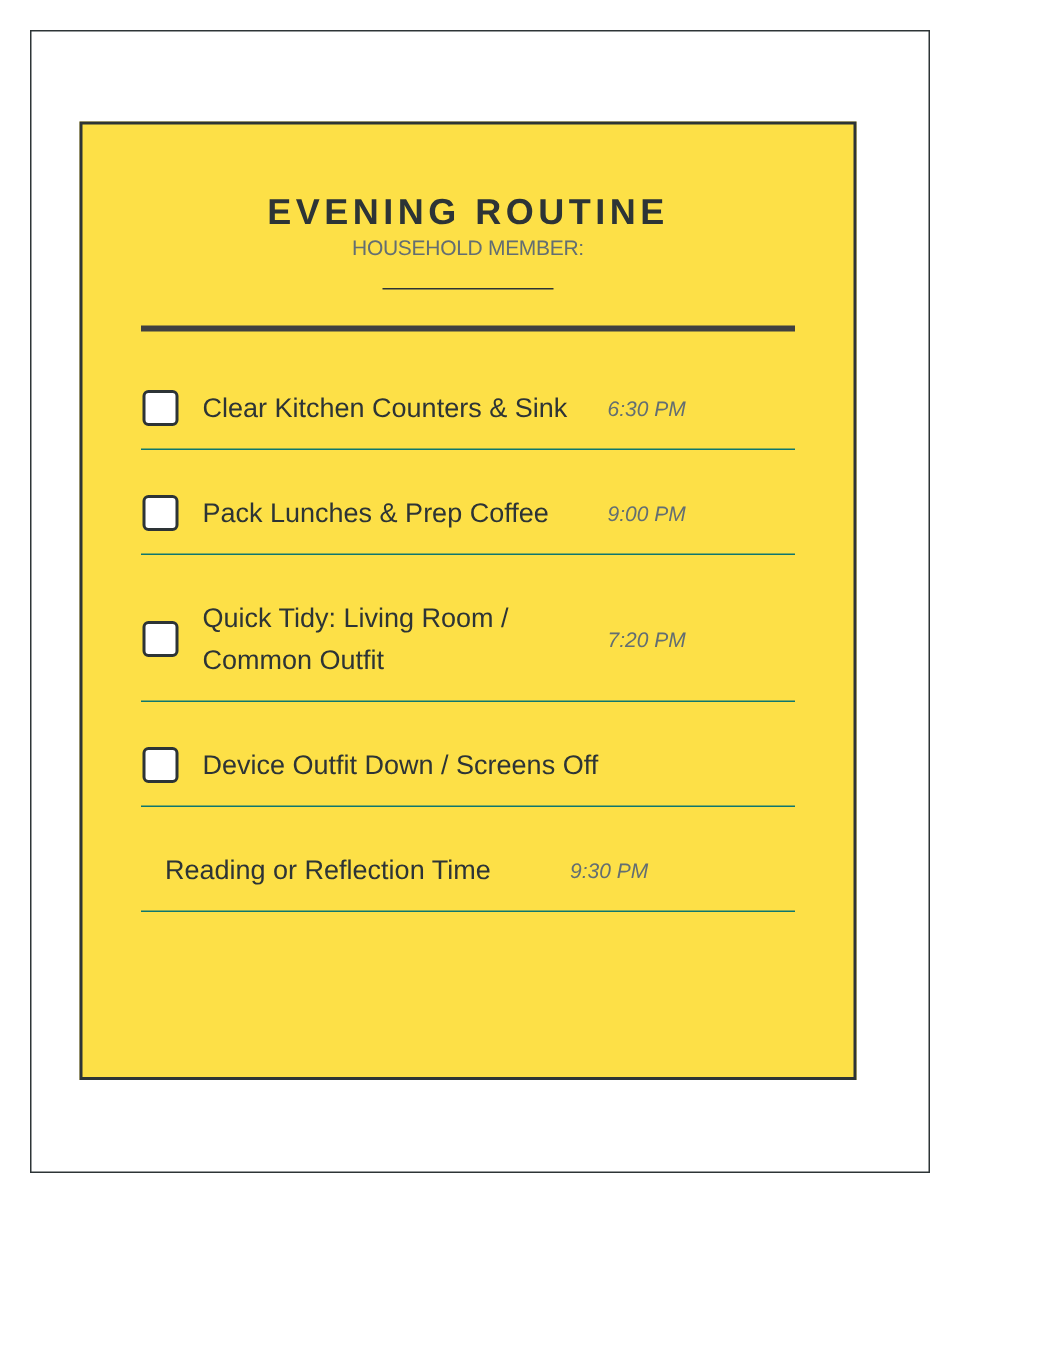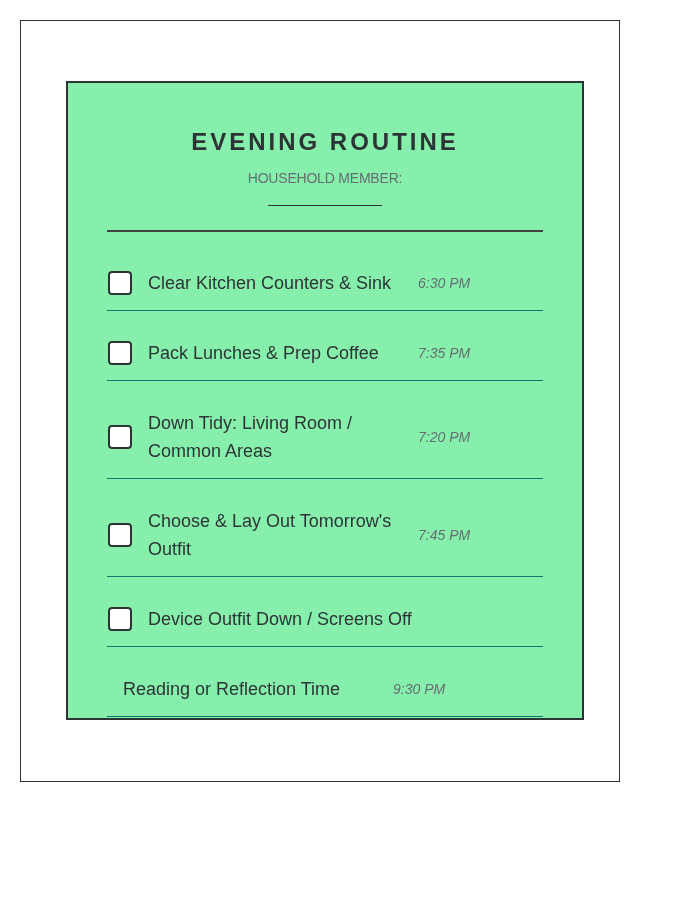--- a/index.html
+++ b/index.html
@@ -1,27 +1,27 @@
 <!DOCTYPE html>
 <html><head>
 <meta charset="utf-8">
 <style>
   html, body { margin: 0; padding: 0; background: #ffffff; }
   body { width: 700px; height: 900px; position: relative; overflow: hidden;
          font-family: "Liberation Sans", sans-serif; color: #2d3436; }
   .viewport { position: absolute; left: 0; top: 0; width: 700px; height: 802px; overflow: hidden; }
   .outer-frame { position: absolute; left: 20px; top: 20px; width: 598px; height: 760px;
                  border: 1px solid #2d3436; background: #fff; }
-  .card { position: absolute; left: 66px; top: 81px; width: 514px; height: 635px;
-          border: 2px solid #2d3436; background: #86efac; }
+  .card { position: absolute; left: 53px; top: 81px; width: 514px; height: 635px;
+          border: 2px solid #2d3436; background: #fde047; }
   .card-inner { position: absolute; left: 39px; top: 0; width: 436px; }
   .title { margin: 0; padding-top: 44px; text-align: center; font-size: 24px; font-weight: bold;
            letter-spacing: 3px; line-height: 30px; color: #2d3436; }
-  .fields { display: flex; justify-content: space-around; margin-top: 13px; padding: 0 2px 24px;
-            border-bottom: 2px solid #404040; }
+  .fields { display: flex; justify-content: space-around; padding: 0 2px 24px;
+            border-bottom: 4px solid #404040; }
   .field { display: flex; flex-direction: column; align-items: center; width: 200px; }
   .field-label { font-size: 14px; color: #636e72; line-height: 16px; letter-spacing: -0.2px; }
   .field-line { width: 114px; height: 0; border-bottom: 1px solid #2d3436; margin-top: 19px; }
   .task-list { margin: 23px 0 0; padding: 0; list-style: none; }
   .task-row { display: flex; align-items: center; margin-top: 14px; padding: 14px 0 13px;
               border-bottom: 1px solid #0f766e; background: transparent; }
   .task-row:first-child { margin-top: 14px; }
   .checkbox { flex: 0 0 auto; width: 20px; height: 20px; border: 2px solid #2d3436;
               border-radius: 4px; margin-left: 1px; cursor: pointer; background: #fff; }
   .task-label { flex: 0 0 auto; width: 270px; margin-left: 16px; font-size: 18px; line-height: 28px;
@@ -48,31 +48,26 @@
 
       <ul class="task-list">
         <li class="task-row">
           <span class="checkbox"></span>
           <span class="task-label">Clear Kitchen Counters &amp; Sink</span>
           <span class="task-time">6:30 PM</span>
         </li>
         <li class="task-row">
           <span class="checkbox"></span>
           <span class="task-label">Pack Lunches &amp; Prep Coffee</span>
-          <span class="task-time">7:35 PM</span>
+          <span class="task-time">9:00 PM</span>
         </li>
         <li class="task-row">
           <span class="checkbox"></span>
-          <span class="task-label">Down Tidy: Living Room / Common Areas</span>
+          <span class="task-label">Quick Tidy: Living Room / Common Outfit</span>
           <span class="task-time">7:20 PM</span>
-        </li>
-        <li class="task-row">
-          <span class="checkbox"></span>
-          <span class="task-label">Choose &amp; Lay Out Tomorrow's Outfit</span>
-          <span class="task-time">7:45 PM</span>
         </li>
         <li class="task-row">
           <span class="checkbox"></span>
           <span class="task-label">Device Outfit Down / Screens Off</span>
         </li>
         <li class="task-row">
 
           <span class="task-label">Reading or Reflection Time</span>
           <span class="task-time">9:30 PM</span>
         </li>

